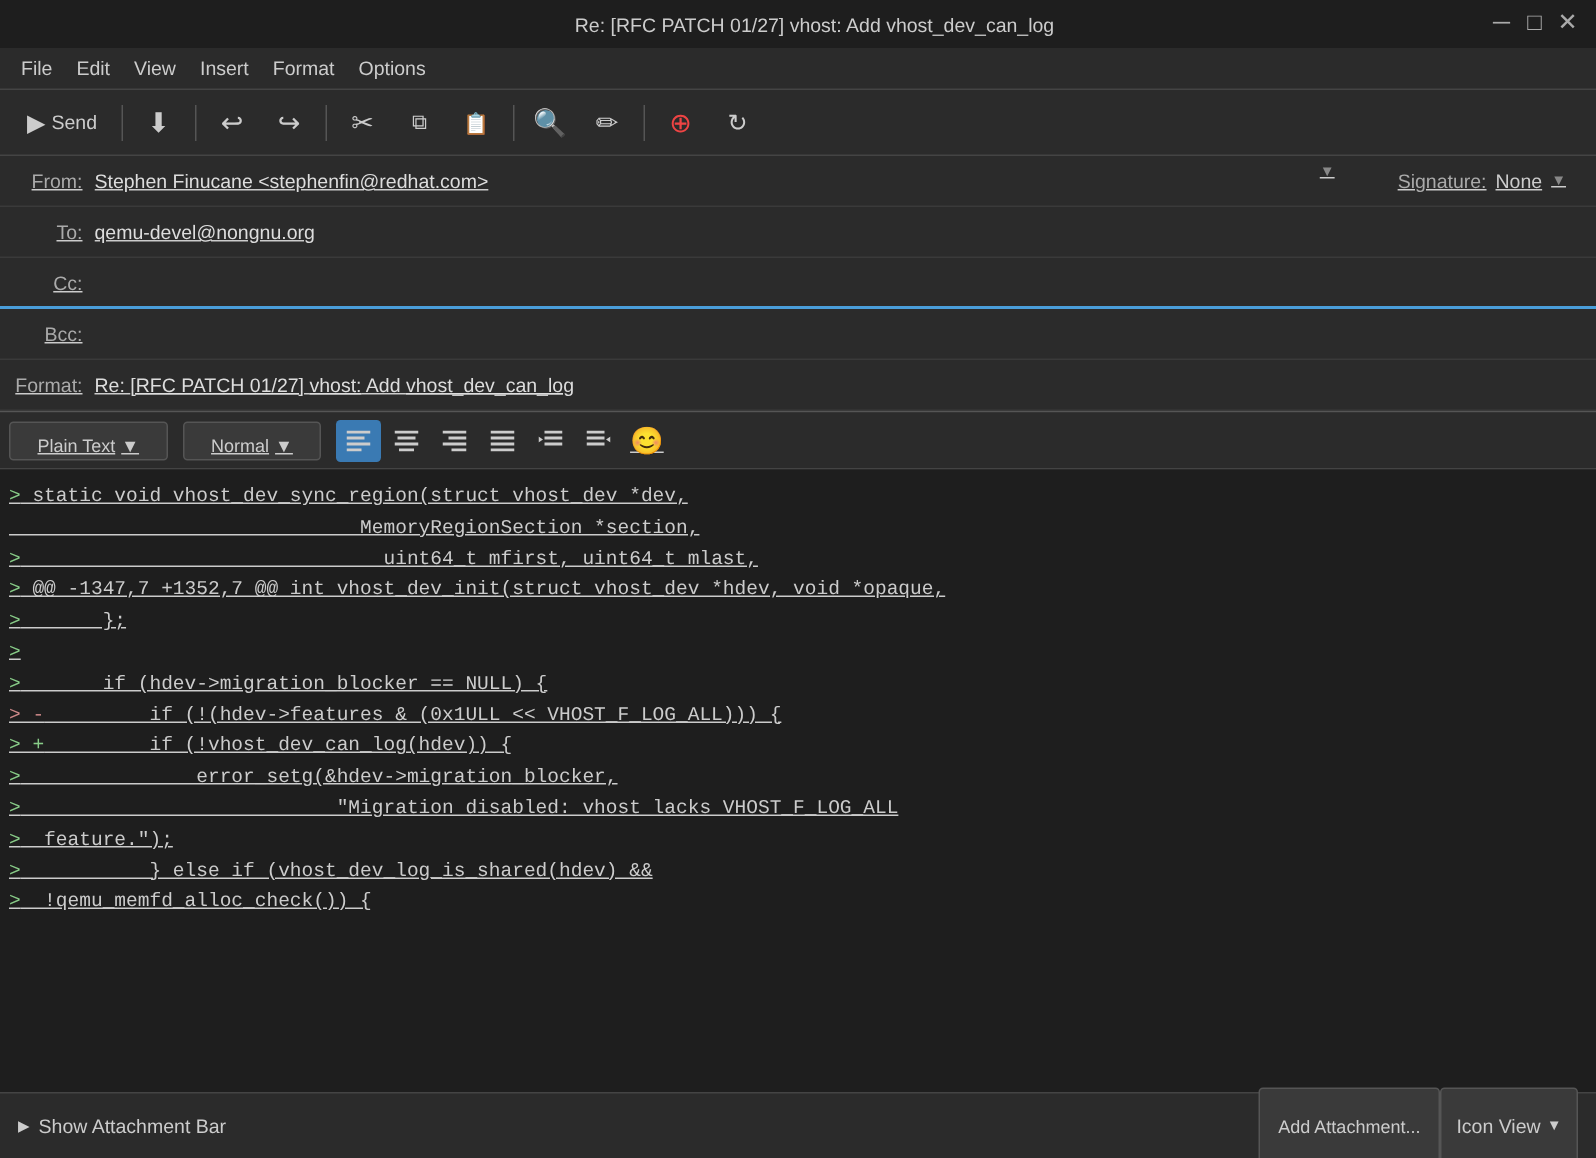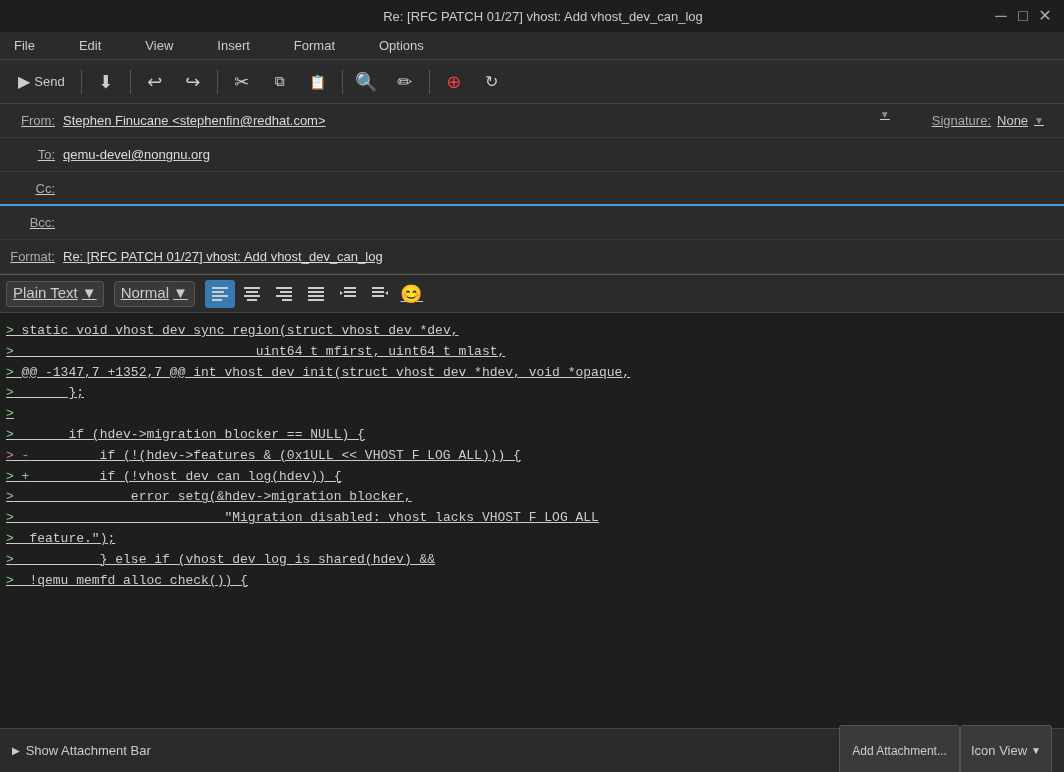--- a/index.html
+++ b/index.html
@@ -43,21 +43,20 @@
     }
 
     
     #menubar {
       background: #2b2b2b;
       display: flex;
       align-items: center;
       height: 28px;
       padding: 0 6px;
       border-bottom: 1px solid #444;
-      gap: 28px;
     }
     .menu-item {
       color: #ccc;
       padding: 2px 8px;
       cursor: pointer;
       font-size: 13px;
       border-radius: 3px;
     }
 
     
@@ -154,25 +153,25 @@
       height: 38px;
       padding: 0 6px;
       gap: 2px;
       border-bottom: 1px solid #444;
     }
     .format-select {
       background: #3a3a3a;
       color: #ccc;
       border: 1px solid #555;
       border-radius: 3px;
-      padding: 2px 6px;
-      font-size: 15px;
-      cursor: pointer;
-      display: flex;
-      align-items: flex-start;
+      padding: 2px 18px;
+      font-size: 12px;
+      cursor: pointer;
+      display: flex;
+      align-items: flex-end;
       gap: 4px;
       height: 26px;
     }
     .format-btn {
       background: none;
       border: none;
       color: #ccc;
       width: 30px;
       height: 28px;
       cursor: pointer;
@@ -420,20 +419,21 @@
         <rect x="0" y="4" width="12" height="2" fill="#ccc"></rect>
         <rect x="0" y="8" width="12" height="2" fill="#ccc"></rect>
         <polygon points="13,6 16,4 16,8" fill="#ccc"></polygon>
       </svg>
     </button>
     <button class="format-btn" title="Emoji" style="font-size:18px;">😊</button>
   </div>
 
   <div id="body-area" contenteditable="true" style="background: rgb(30, 30, 30); flex: 1 1 0%; overflow-y: auto; padding: 8px 4px; font-family: &quot;Courier New&quot;, monospace; font-size: 13px; color: rgb(204, 204, 204); line-height: 1.6; outline: none; height: 360px;">
     <div class="code-line"><span class="gt" style="color:#88cc88;">&gt;</span> static void vhost_dev_sync_region(struct vhost_dev *dev,</div>
+    <div class="code-line"><span style="color:#888;"></span>                              MemoryRegionSection *section,</div>
     <div class="code-line"><span class="gt" style="color:#88cc88;">&gt;</span>                               uint64_t mfirst, uint64_t mlast,</div>
     <div class="code-line"><span class="gt" style="color:#88cc88;">&gt;</span> @@ -1347,7 +1352,7 @@ int vhost_dev_init(struct vhost_dev *hdev, void *opaque,</div>
     <div class="code-line"><span class="gt" style="color:#88cc88;">&gt;</span>       };</div>
     <div class="code-line"><span class="gt" style="color:#88cc88;">&gt;</span></div>
     <div class="code-line"><span class="gt" style="color:#88cc88;">&gt;</span>       if (hdev-&gt;migration_blocker == NULL) {</div>
     <div class="code-line"><span style="color:#cc8888;">&gt; -</span>         if (!(hdev-&gt;features &amp; (0x1ULL &lt;&lt; VHOST_F_LOG_ALL))) {</div>
     <div class="code-line"><span style="color:#88cc88;">&gt; +</span>         if (!vhost_dev_can_log(hdev)) {</div>
     <div class="code-line"><span class="gt" style="color:#88cc88;">&gt;</span>               error_setg(&amp;hdev-&gt;migration_blocker,</div>
     <div class="code-line"><span class="gt" style="color:#88cc88;">&gt;</span>                           "Migration disabled: vhost lacks VHOST_F_LOG_ALL</div>
     <div class="code-line"><span class="gt" style="color:#88cc88;">&gt;</span>  feature.");</div>

